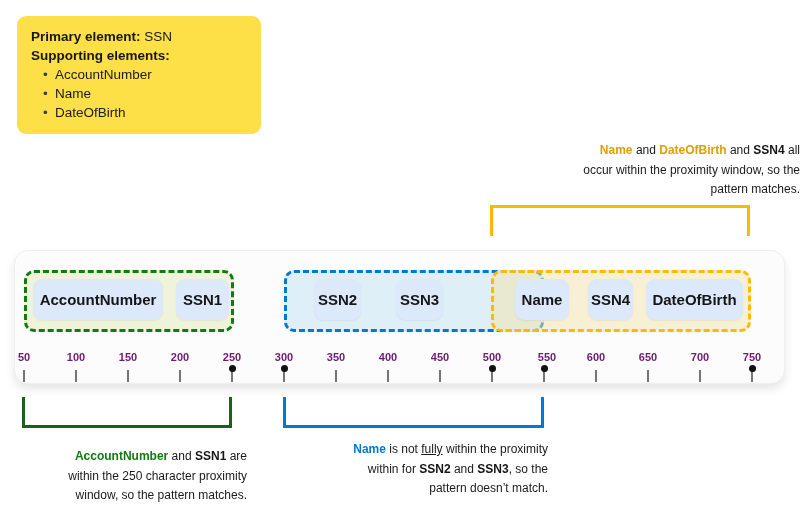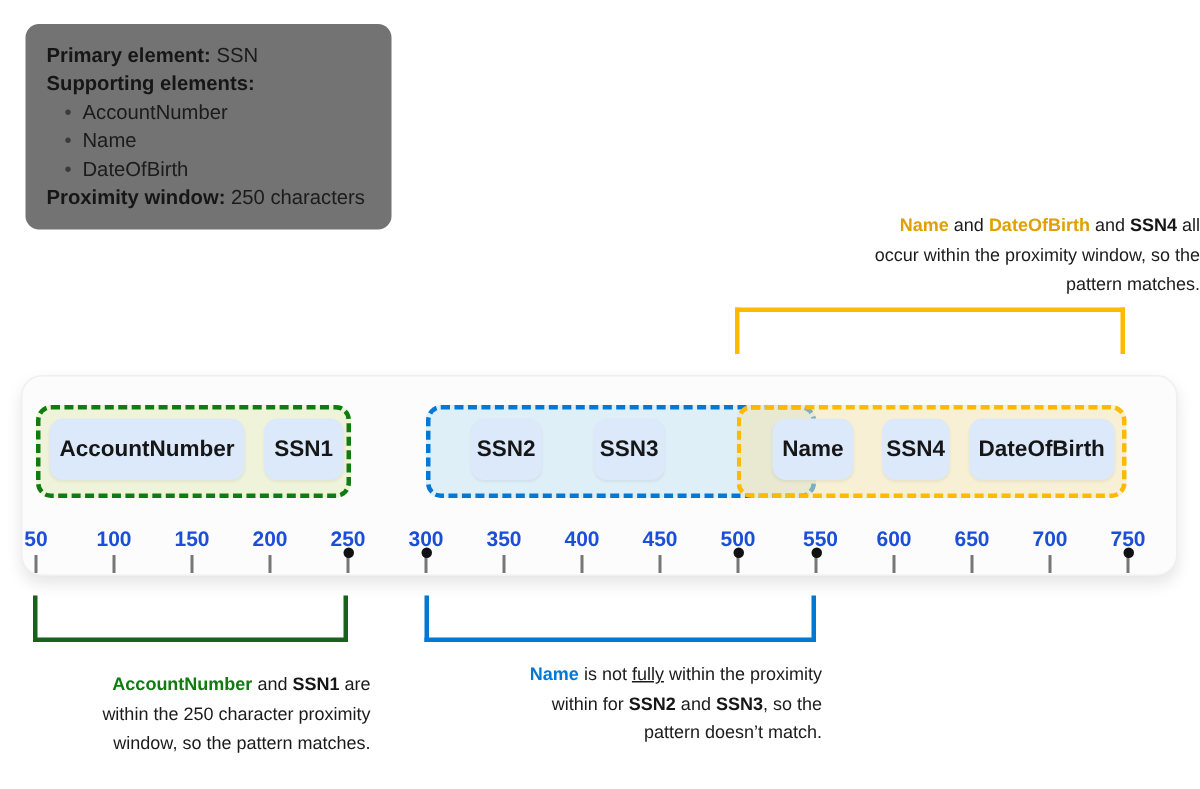--- a/index.html
+++ b/index.html
@@ -1,21 +1,21 @@
 <!DOCTYPE html>
 <html><head>
 <meta charset="utf-8">
 <style>
   html,body{margin:0;padding:0;background:#ffffff;}
   body{width:800px;height:526px;position:relative;overflow:hidden;
        font-family:"Liberation Sans","DejaVu Sans",sans-serif;color:#1b1b1b;}
   .abs{position:absolute;}
 
   
-  .info-box{left:17px;top:16px;width:244px;background:#737373;border-radius:9px;
+  .info-box{left:17px;top:16px;width:244px;background:#fde047;border-radius:9px;
             padding:11px 14px 12px 14px;font-size:13.5px;line-height:19px;box-sizing:border-box;}
   .info-line b{font-weight:700;color:#161616;}
   .info-bullets{margin:0;padding:0 0 0 12px;list-style:none;}
   .info-bullets li{position:relative;padding-left:12px;}
   .info-bullets li::before{content:"•";position:absolute;left:0;top:0;color:#3a3a3a;}
 
   
   .annot{text-align:right;font-size:12px;line-height:19.5px;}
   .annot .seg-orange{color:#DFA000;font-weight:700;}
   .annot .seg-green{color:#107C10;font-weight:700;}
@@ -38,36 +38,35 @@
   .window.green{border-color:#107C10;background:#eff3da;z-index:1;}
   .window.blue{border-color:#0078D4;background:rgba(199,227,243,0.55);z-index:1;}
   .window.yellow{border-color:#FFB900;background:rgba(243,227,172,0.50);z-index:2;}
 
   .token{position:absolute;top:28px;height:41px;background:#dce9fb;border-radius:9px;
          display:flex;align-items:center;justify-content:center;
          font-size:15px;font-weight:600;color:#161616;z-index:3;
          box-shadow:0 1px 2px rgba(0,0,0,0.06);box-sizing:border-box;}
 
   .tick-label{position:absolute;top:100px;transform:translateX(-50%);
-              font-size:14px;font-weight:700;color:#1d4ed8;z-index:4;}
+              font-size:11px;font-weight:700;color:#701a75;z-index:4;}
   .tick-line{position:absolute;top:119px;width:2px;height:12px;background:#767676;z-index:4;}
   .tick-dot{position:absolute;top:114px;width:7px;height:7px;border-radius:50%;background:#111;z-index:5;}
 </style>
 </head>
 <body>
 
 <div class="abs info-box">
   <div class="info-line"><b>Primary element:</b><span> SSN</span></div>
   <div class="info-line"><b>Supporting elements:</b></div>
   <ul class="info-bullets" id="info-bullets">
       <li>AccountNumber</li>
       <li>Name</li>
       <li>DateOfBirth</li>
     </ul>
-  <div class="info-line"><b>Proximity window:</b><span> 250 characters</span></div>
 </div>
 
 <div class="abs annot" id="annot-top" style="left:440px;top:141px;width:360px;">
     <div><span class="seg-orange">Name</span><span> and </span><span class="seg-orange">DateOfBirth</span><span> and </span><span class="seg-bold">SSN4</span><span> all</span></div>
     <div><span>occur within the proximity window, so the</span></div>
     <div><span>pattern matches.</span></div>
   </div>
 <div class="abs bracket bracket-down" style="left:490px;top:205px;width:260px;height:31px;border-color:#FFB900;"></div>
 
 <div class="abs band" id="band">

